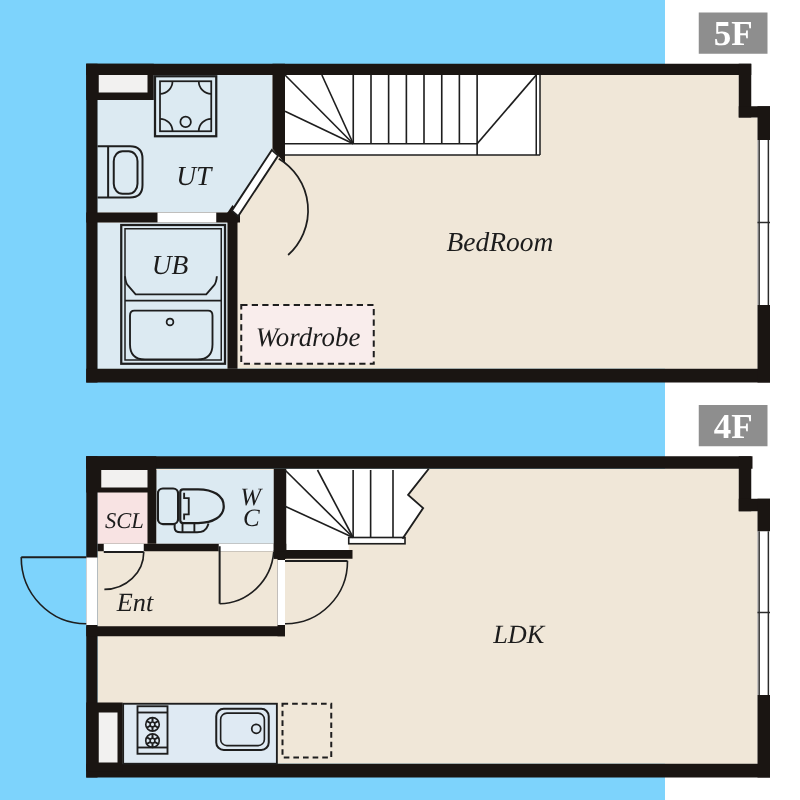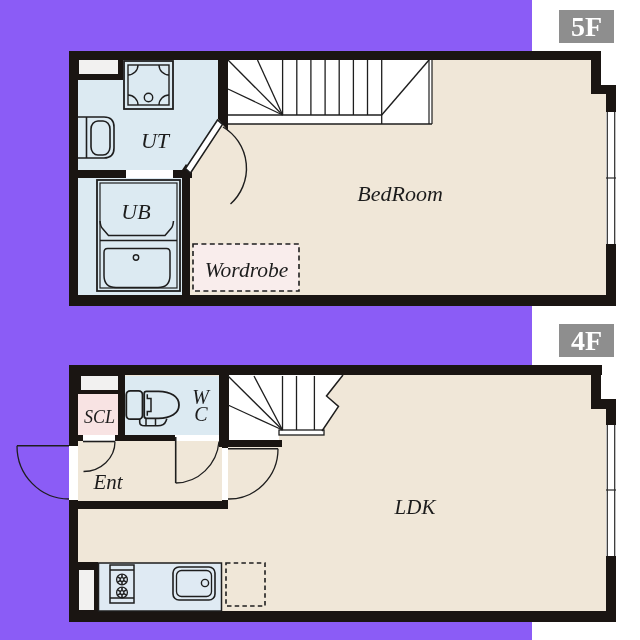--- a/index.html
+++ b/index.html
@@ -1,16 +1,16 @@
 <!DOCTYPE html>
 <html><head>
 <meta charset="utf-8">
 <style>
   html,body{margin:0;padding:0;background:#ffffff;}
-  .wrap{width:532px;height:640px;position:relative;background:#8b5cf6;}
+  .wrap{width:532px;height:640px;position:relative;background:#7dd3fc;}
   text{font-family:"Liberation Serif", serif;}
 </style>
 </head>
 <body>
 <div class="wrap">
 <svg width="640" height="640" viewBox="0 0 640 640">
 
 <g>
 <rect x="559" y="10" width="55" height="33" fill="#8e8e8e"></rect>
 <text x="586.5" y="36" font-family="Liberation Sans, sans-serif" font-weight="bold" font-size="28" fill="#ffffff" text-anchor="middle" font-style="normal">5F</text>

